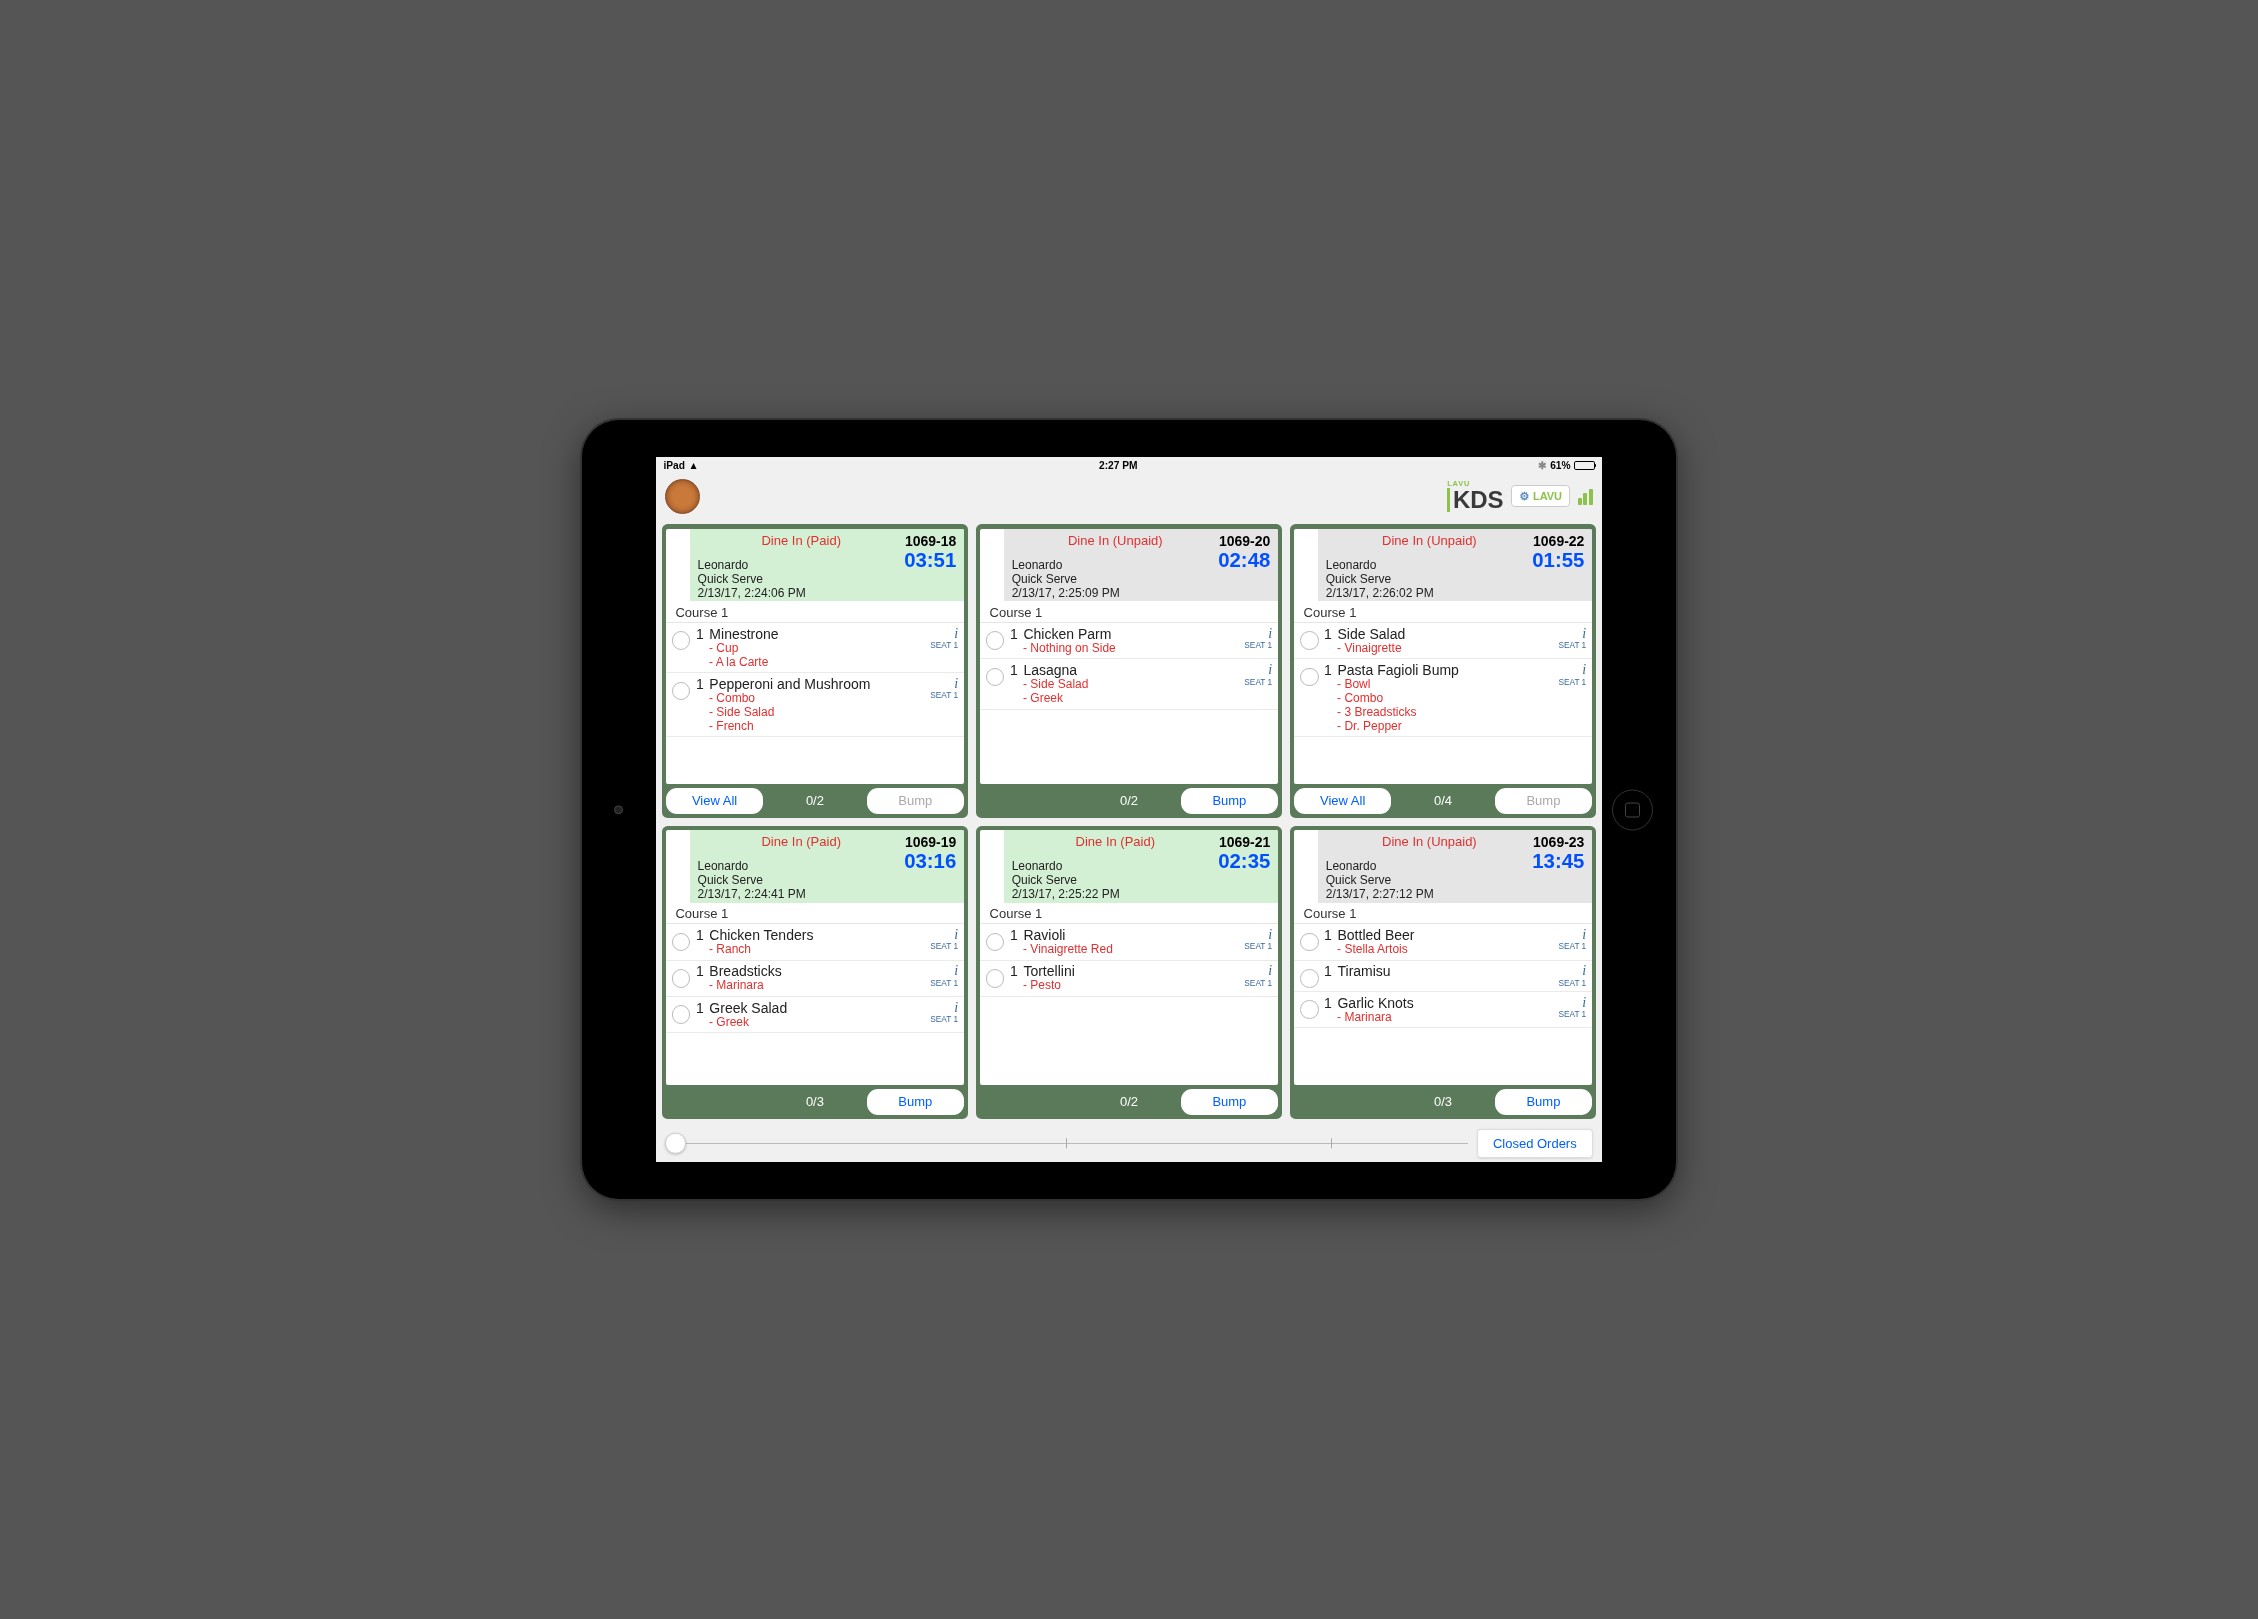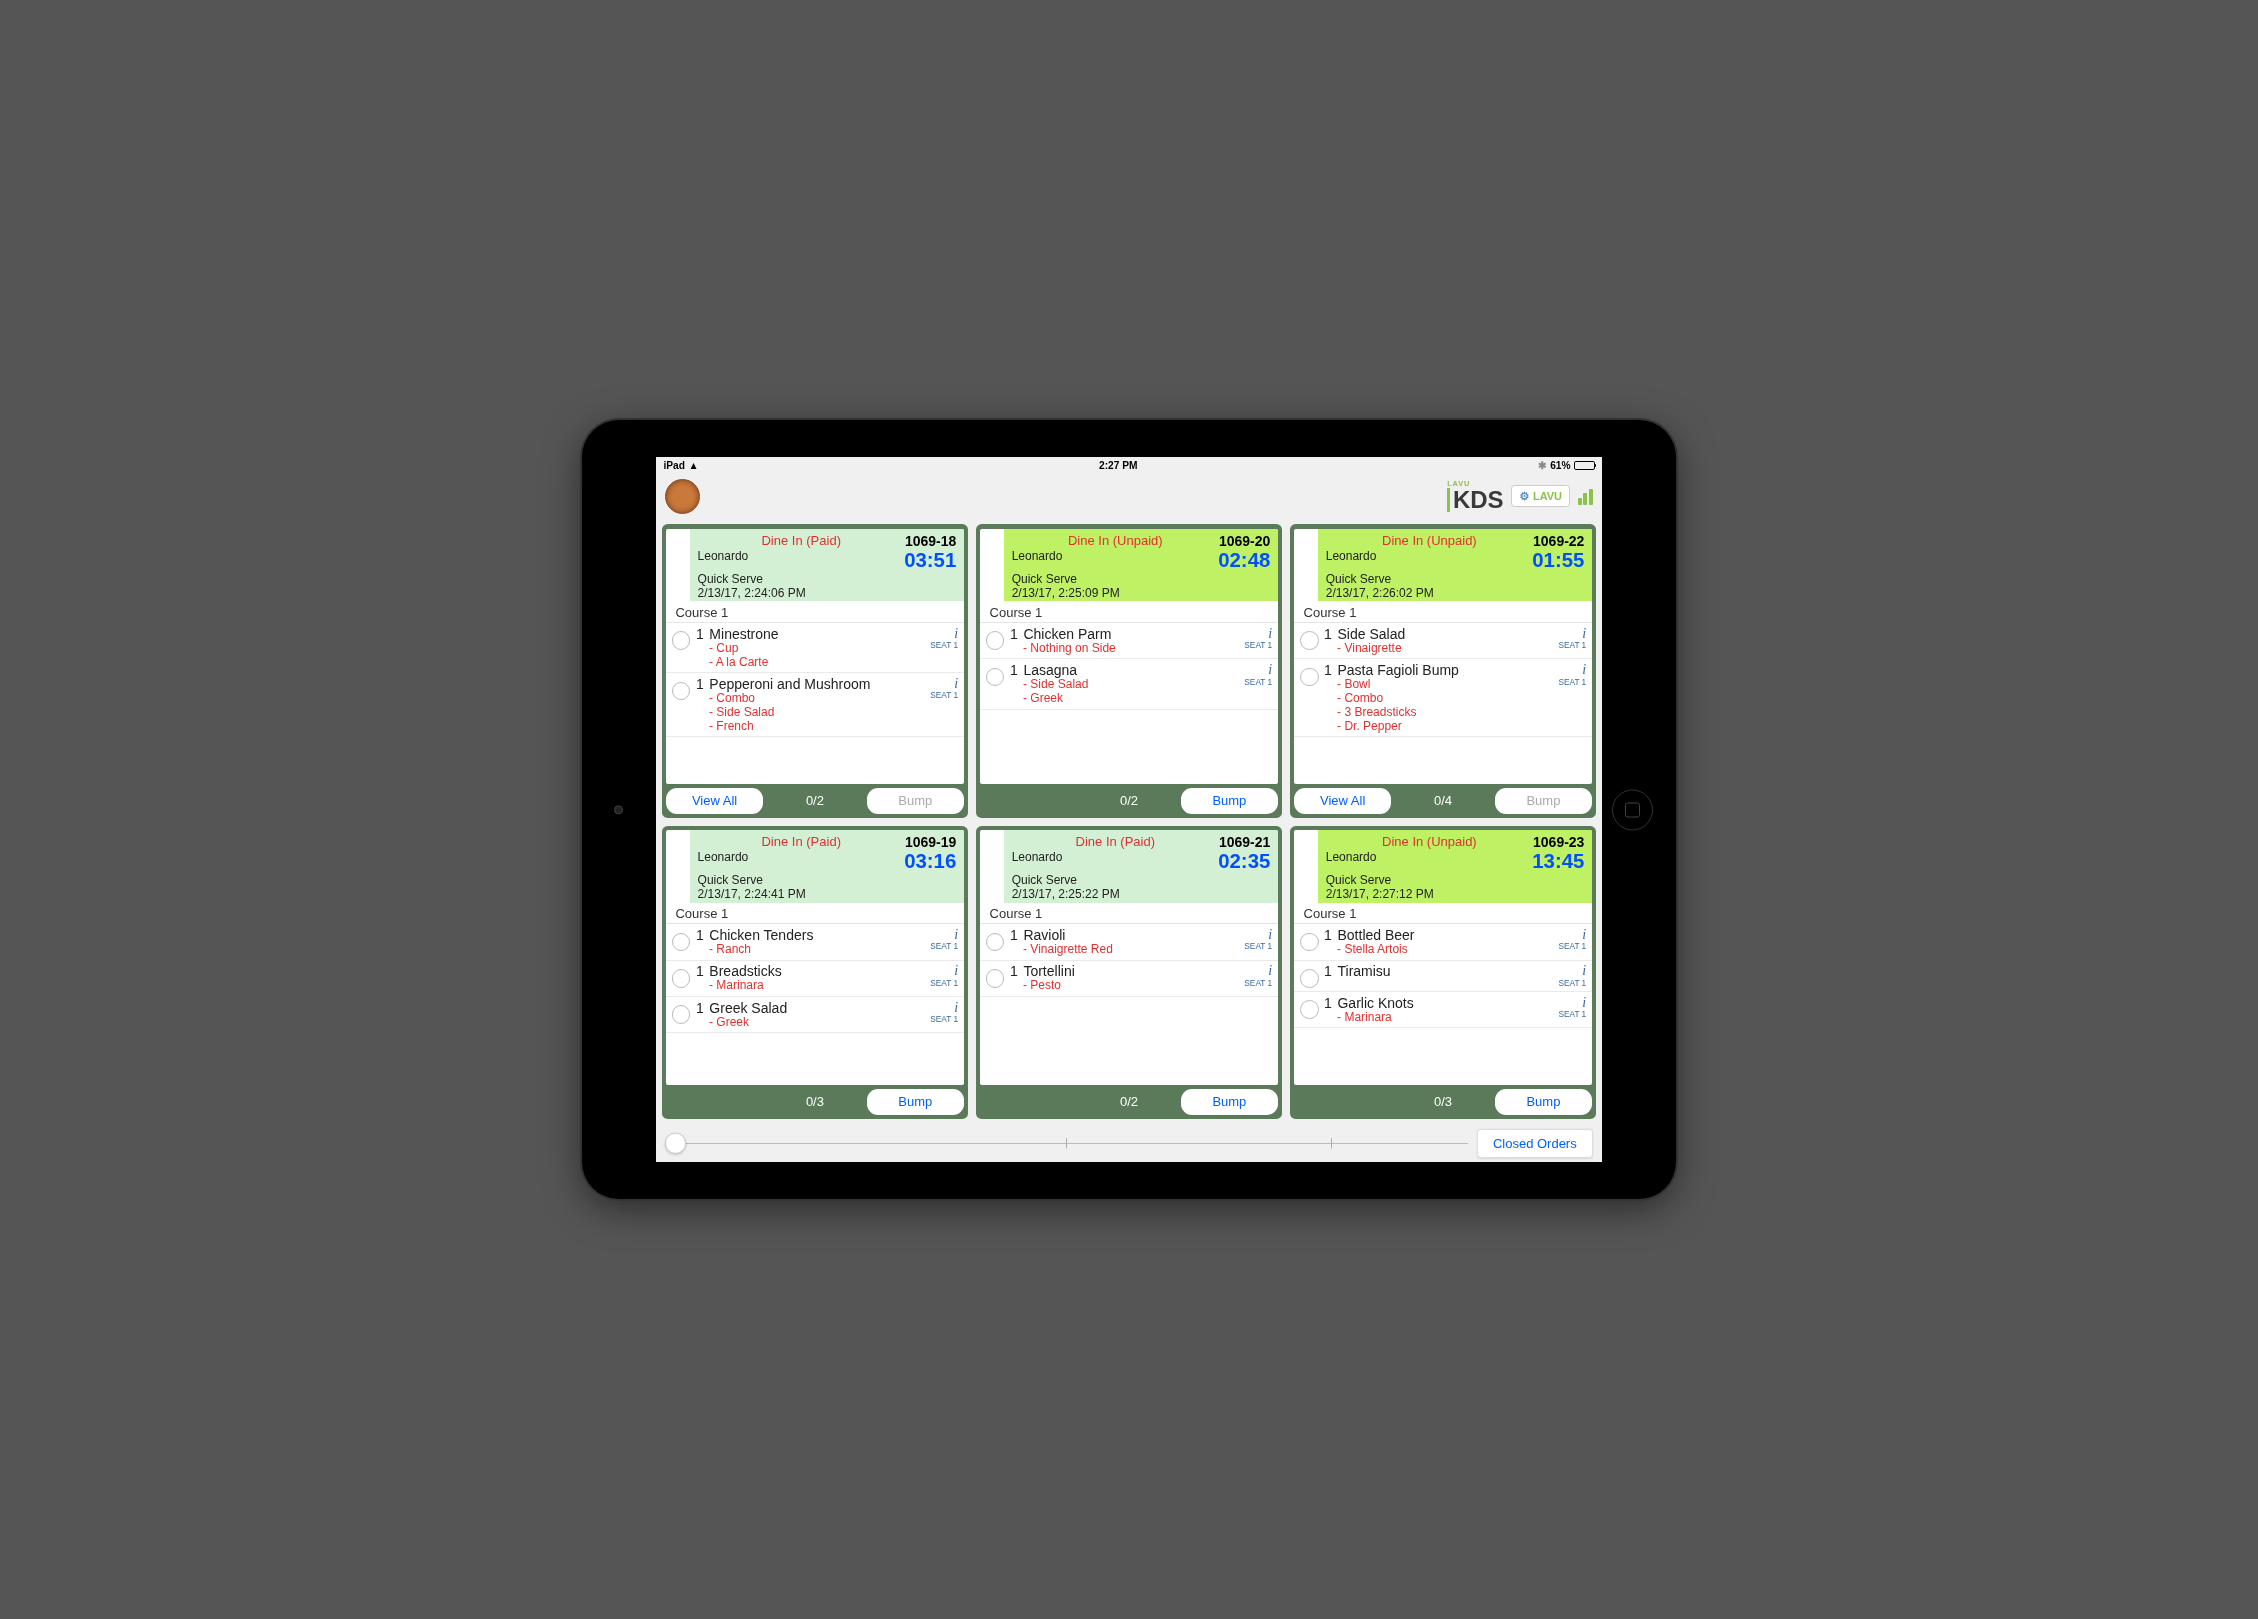--- a/index.html
+++ b/index.html
@@ -130,25 +130,25 @@
     display:flex;
     flex-direction:column;
     overflow:hidden;
     border-radius:1.9px;
   }
   .ticket-head {
     padding:3.7px 7.4px 1.9px;
     margin-left:24px;
   }
   .ticket-head.paid { background:#d4f0d4; }
-  .ticket-head.unpaid { background:#bef264; }
+  .ticket-head.unpaid { background:#e5e5e5; }
   .head-row1 { display:flex; align-items:center; font-size:13px; }
   .head-status { flex:1; text-align:center; color:#e03030; font-weight:500;}
   .head-order { color:#000; font-weight:600; font-size:14px;}
-  .head-row2 { display:flex; align-items:flex-start; }
+  .head-row2 { display:flex; align-items:flex-end; }
   .head-server { flex:1; font-size:12px; color:#222;}
   .head-timer { color:#0050ff; font-weight:700; font-size:20.4px;}
   .head-row3 { font-size:12px; color:#222; }
   .head-row4 { font-size:12px; color:#222; }
   .course-label {
     font-size:13px; font-weight:500; color:#333; padding:3.7px 9.3px 1.9px;
     border-bottom:0.9px solid #e5e5e5;
   }
   .items {
     flex:1; overflow:hidden;

